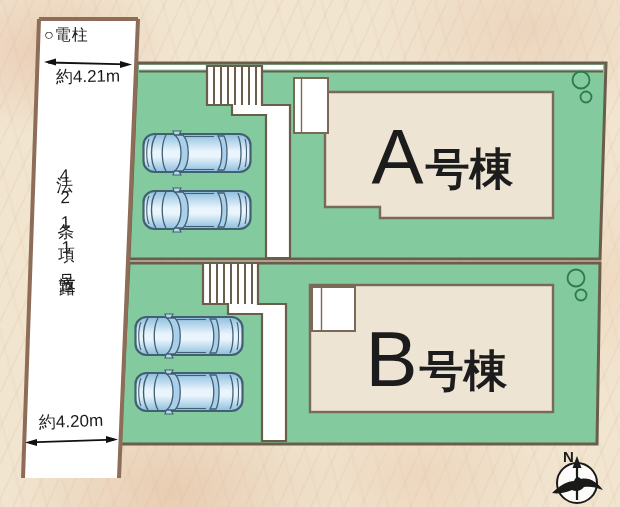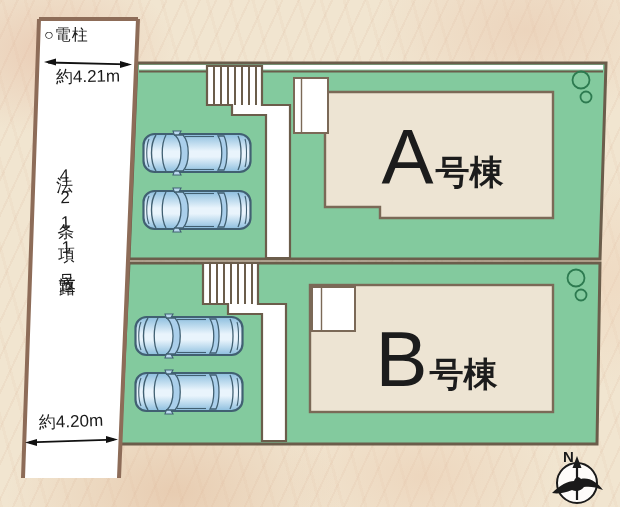--- a/index.html
+++ b/index.html
@@ -24,21 +24,21 @@
   .wbot{left:26px;top:410px;width:90px;text-align:center;font-size:17px;transform:rotate(-2deg);}
   .rname{
     left:54px;top:163px;font-size:17px;letter-spacing:3px;
     writing-mode:vertical-rl;text-orientation:upright;transform:rotate(-1.5deg);
   }
   .bldg-label{
     position:absolute;display:flex;align-items:baseline;justify-content:center;
     color:#1c1c1c;
   }
   .bldg-label .big{font-size:78px;line-height:1;font-weight:500;}
-  .bldg-label .small{font-size:34px;line-height:1;font-weight:600;margin-left:2px;text-align:center;}
+  .bldg-label .small{font-size:44px;line-height:1;font-weight:600;margin-left:2px;text-align:center;}
   .lblA{left:330px;top:118px;width:225px;height:80px;}
   .lblB{left:320px;top:320px;width:233px;height:80px;}
   .north{left:563px;top:448px;font-size:15px;font-weight:bold;}
 </style>
 </head>
 <body>
 
 <div id="stage">
 
   <svg width="620" height="507" viewBox="0 0 620 507">

